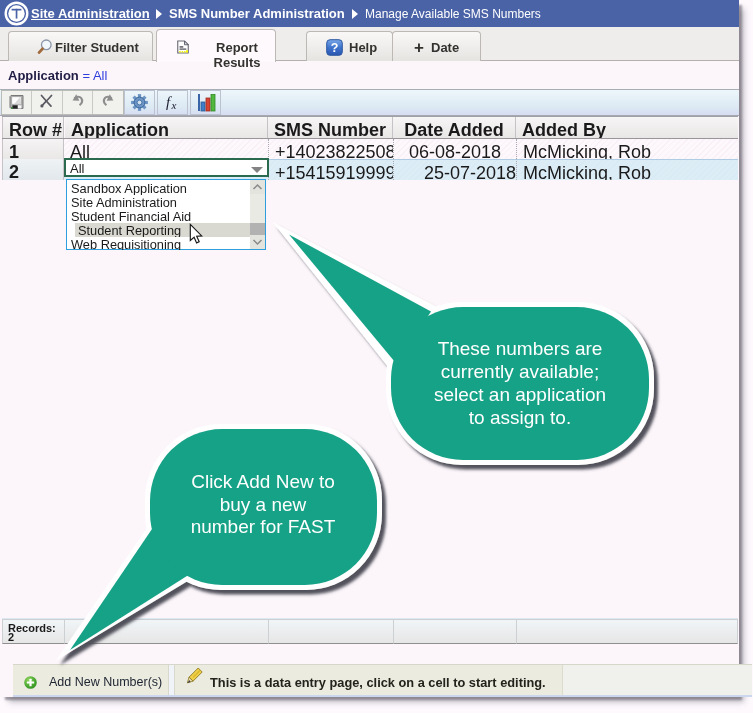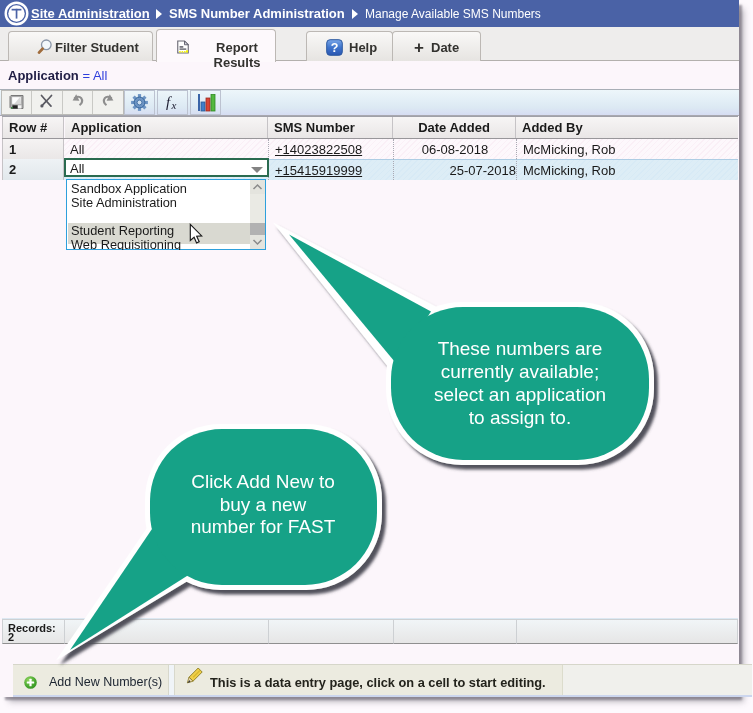--- a/index.html
+++ b/index.html
@@ -20,21 +20,21 @@
        font-size:13px;font-weight:bold;color:#33322f;text-align:center;}
   .tab.active{background:#fdf9fc;z-index:3;}
   
   #appline{left:8px;top:68px;font-size:13px;}
   
   #toolbar{left:0;top:89px;width:739px;height:27px;border-top:1px solid #a8aeb6;border-bottom:1px solid #a8a8b0;box-sizing:border-box;
            background:linear-gradient(#edf6fa 0%,#e2eef6 45%,#dce9f3 70%,#d6dcf2 100%);}
   .tbtn{position:absolute;top:90px;width:31px;height:25px;box-sizing:border-box;}
   .tbtn.en{border:1px solid #bcc2d0;}
   
-  .cell{position:absolute;box-sizing:border-box;font-size:13px;color:#1a1a1a;
+  .cell{position:absolute;box-sizing:border-box;font-size:18px;color:#1a1a1a;
         padding:3px 0 0 6px;height:21px;overflow:hidden;}
   .hdr{font-weight:bold;background:linear-gradient(#f7f5f5,#e9e6e6);}
   .rowhdr{font-weight:bold;background:linear-gradient(#f5f3f3,#eae7e7);border-left:1px solid #c6c3c6;border-right:1px solid #c6c3c6;}
   .dsep{border-left:1px dotted #aaaab4;}
   .hatchp{background-image:repeating-linear-gradient(135deg,rgba(245,225,238,.38) 0px,rgba(245,225,238,.38) 1px,rgba(255,255,255,0) 1px,rgba(255,255,255,0) 4px);}
   .hatchb{background-image:repeating-linear-gradient(135deg,rgba(210,231,244,.5) 0px,rgba(210,231,244,.5) 1px,rgba(255,255,255,0) 1px,rgba(255,255,255,0) 4px);}
   
   .rcell{position:absolute;box-sizing:border-box;background:linear-gradient(#f1f5f7,#e6e6e6);
          border:1px solid #cdd0d3;border-bottom:1px solid #8f8f8f;}
   
@@ -192,21 +192,22 @@
   </div>
 
   <div class="abs" style="left:64px;top:158px;width:205px;height:19px;box-sizing:border-box;background:#fff;border:2px solid #2a6b50;">
     <span style="position:absolute;left:4px;top:1px;font-size:13px;color:#1a1a1a;">All</span>
     <span style="position:absolute;right:4px;top:7px;width:0;height:0;border-top:6px solid #838383;border-left:6px solid transparent;border-right:6px solid transparent;"></span>
   </div>
 
   <div class="abs" style="left:66px;top:179px;width:200px;height:71px;box-sizing:border-box;background:#fff;border:1px solid #2da0dc;font-size:12.8px;color:#1a1a1a;">
     <div style="position:absolute;left:1px;top:1px;width:180px;height:14px;padding-left:3px;overflow:hidden;">Sandbox Application</div>
     <div style="position:absolute;left:1px;top:15px;width:180px;height:14px;padding-left:3px;overflow:hidden;">Site Administration</div>
-    <div style="position:absolute;left:1px;top:43px;width:182px;height:21px;padding-left:3px;overflow:hidden;background:#d9d9d1;">Student Reporting</div>
+    <div style="position:absolute;left:1px;top:29px;width:180px;height:14px;padding-left:3px;overflow:hidden;">Student Financial Aid</div>
+    <div style="position:absolute;left:8px;top:43px;width:182px;height:14px;padding-left:3px;overflow:hidden;background:#d9d9d1;">Student Reporting</div>
     <div style="position:absolute;left:1px;top:57px;width:180px;height:13px;padding-left:3px;overflow:hidden;">Web Requisitioning</div>
 
     <div style="position:absolute;right:0;top:0;width:15px;height:69px;background:#eaeae4;">
       <div style="position:absolute;left:0;top:0;width:15px;height:14px;background:#e4e4de;"></div>
       <svg style="position:absolute;left:1px;top:2px;" width="13" height="11" viewBox="0 0 13 11">
           <polyline points="2.5,7 6.5,3 10.5,7" fill="none" stroke="#8a8a8a" stroke-width="1.5"></polyline>
         </svg>
       <div style="position:absolute;left:0;top:43px;width:15px;height:14px;background:#b2b2b2;"></div>
       <div style="position:absolute;left:0;bottom:0;width:15px;height:14px;background:#e4e4de;"></div>
       <svg style="position:absolute;left:1px;bottom:2px;" width="13" height="11" viewBox="0 0 13 11">

